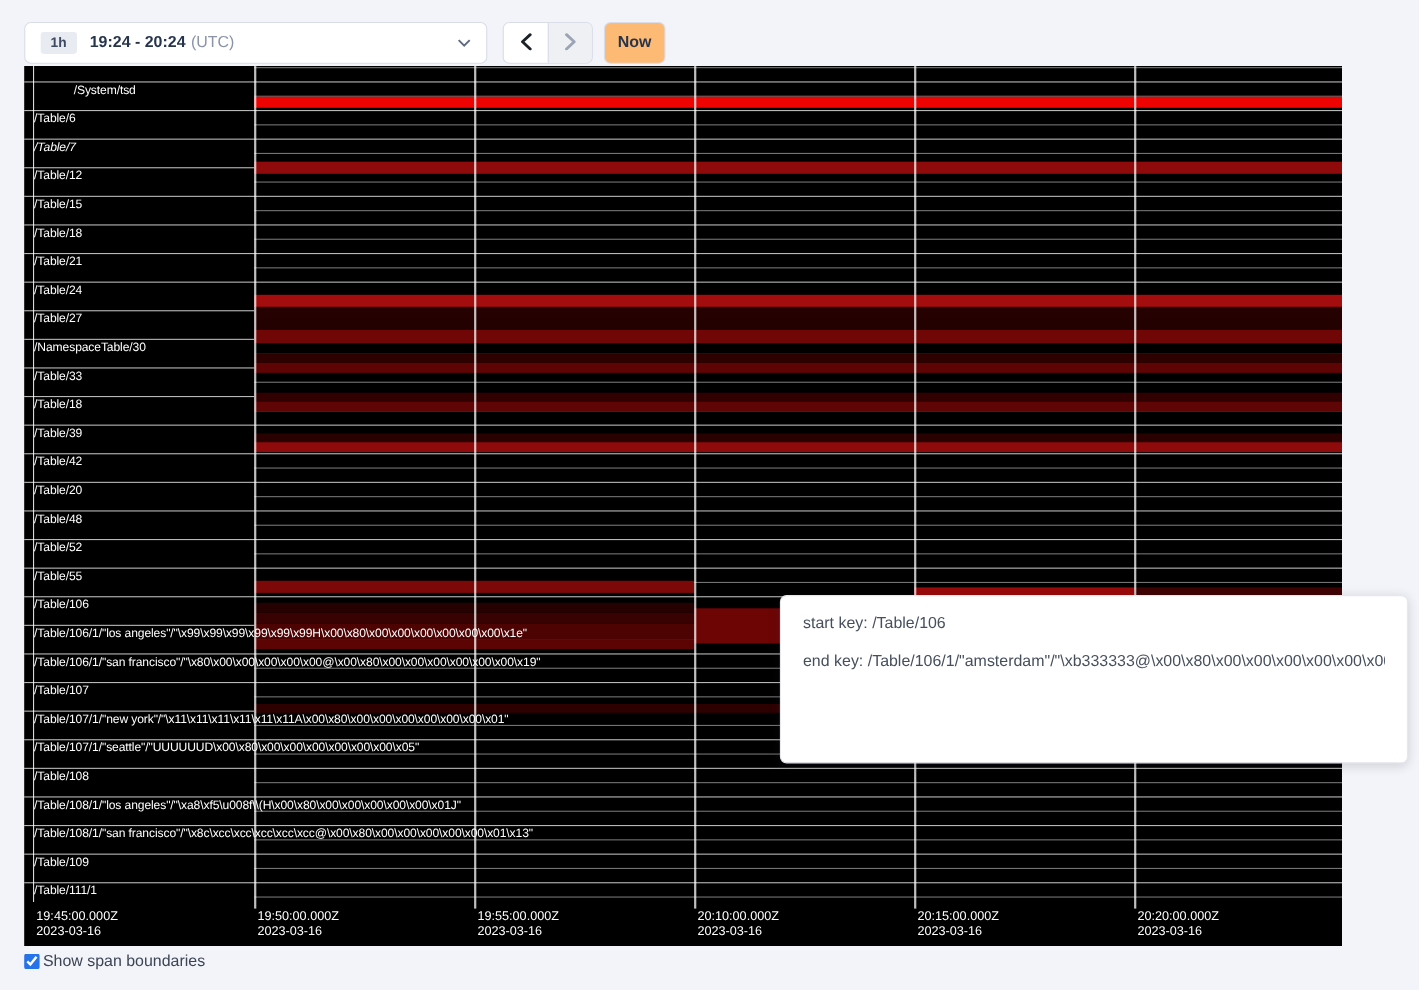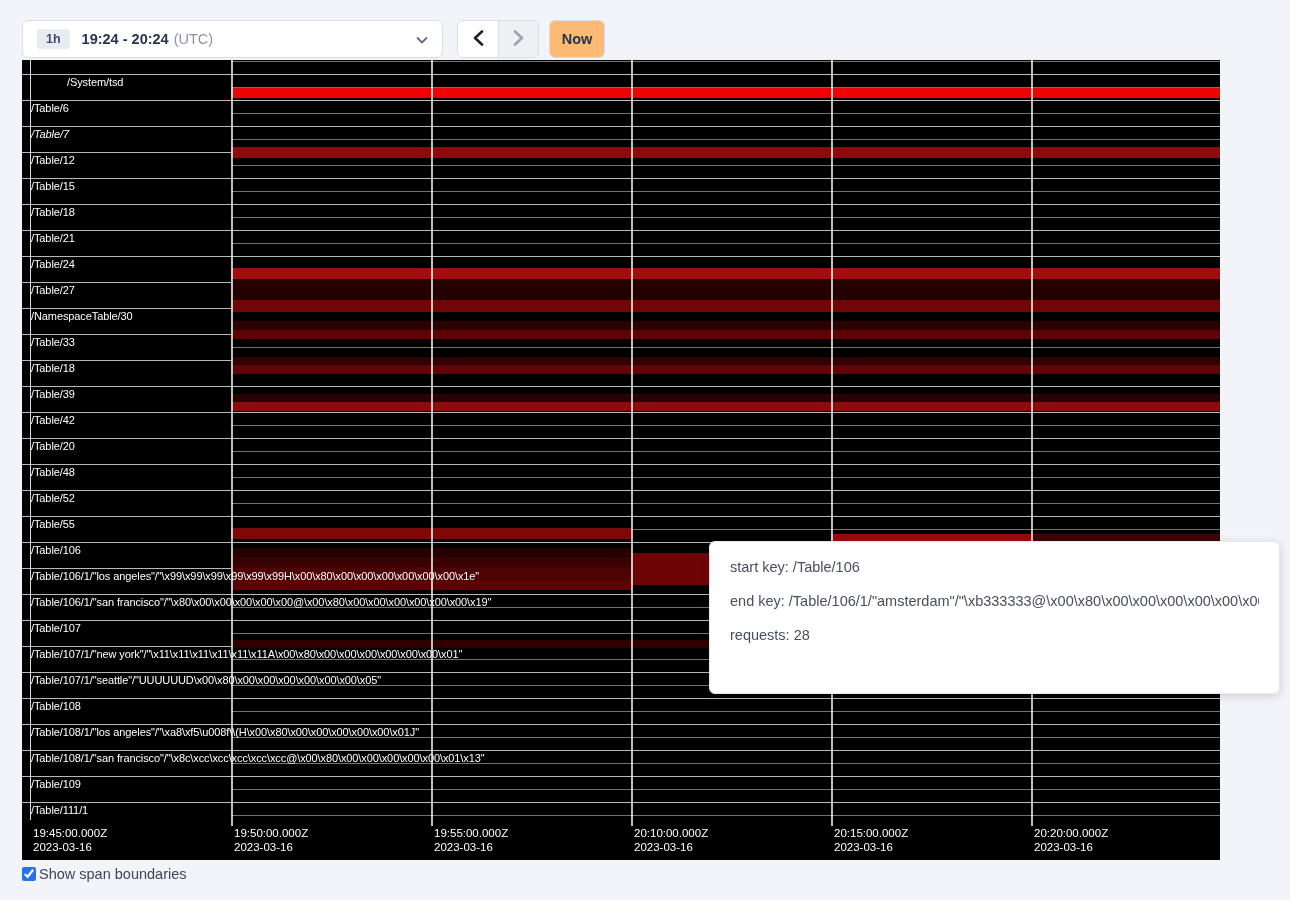--- a/index.html
+++ b/index.html
@@ -216,21 +216,20 @@
       </div>
       <div class="axis-tick" style="left: 1012px;">
         <div>20:20:00.000Z</div>
         <div>2023-03-16</div>
       </div>
     </div>
 
   <div class="tooltip">
     <div class="tooltip-line">start key: /Table/106</div>
     <div class="tooltip-line">end key: /Table/106/1/"amsterdam"/"\xb333333@\x00\x80\x00\x00\x00\x00\x00\x00#"</div>
-    <div class="tooltip-line">requests: 28</div>
   </div>
 
   <div class="footer">
     <input type="checkbox" id="spanBoundaries" checked="" style="">
     <label for="spanBoundaries" class="footer-label">Show span boundaries</label>
   </div>
 
 </div>
 
 </body></html>

